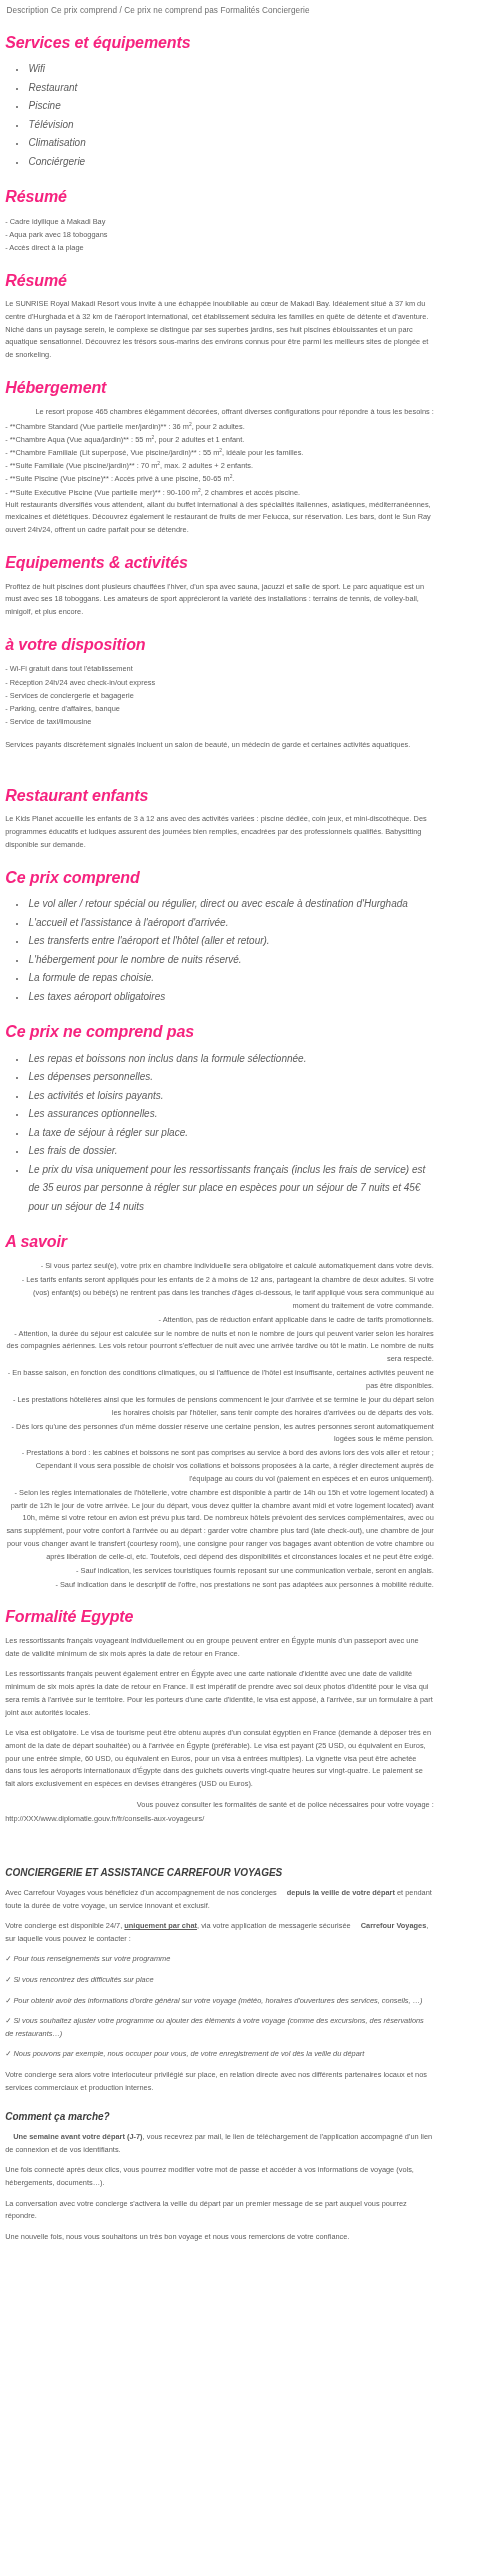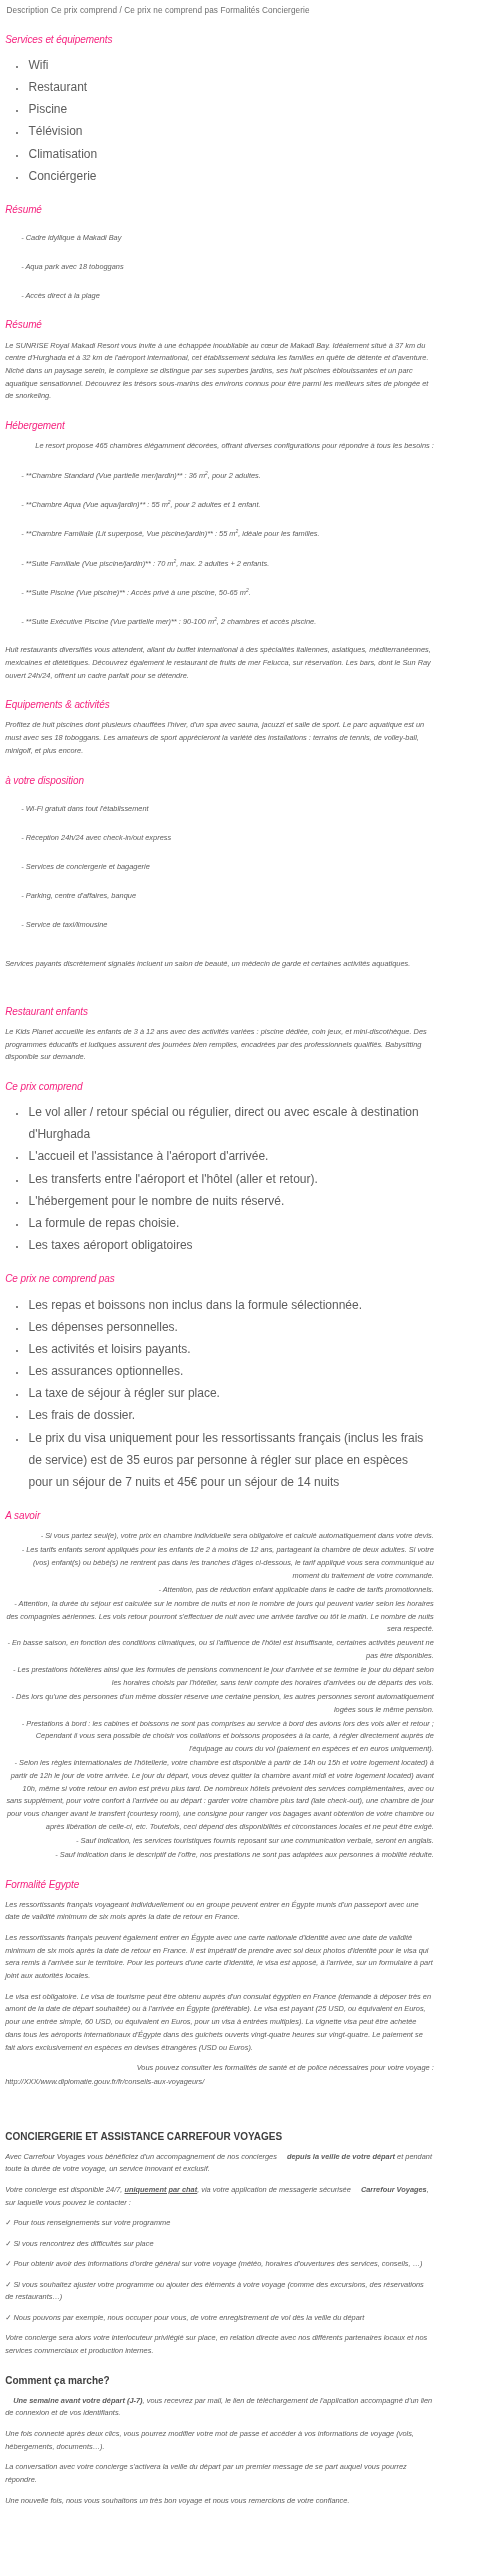--- a/index.html
+++ b/index.html
@@ -24,56 +24,56 @@
   .tabbar {
     font-style: normal;
     font-size: 8.2px;
     color: #6d6d6d;
     letter-spacing: 0.1px;
     padding: 2.6px 0 0 1.3px;
     line-height: 1.4;
   }
   h2.sec {
     color: #f6237f;
-    font-size: 10px;
-    font-weight: 400;
+    font-size: 16px;
+    font-weight: 700;
     font-style: italic;
     letter-spacing: -0.1px;
     margin: 17px 0 9.1px 0;
     line-height: 1.1;
   }
   h3.subsec {
     color: #3f3f3f;
     font-size: 10px;
     font-weight: 700;
+    font-style: italic;
     margin: 17px 0 7.8px 0;
     line-height: 1.2;
   }
   p.body {
-    font-style: italic;
     font-size: 7.4px;
     line-height: 1.72;
     margin: 0 0 7.8px 0;
     color: #5d5d5d;
   }
   p.body.tight { margin-bottom: 1.3px; text-align: right; }
   p.line {
-    font-style: italic;
     font-size: 7.4px;
     line-height: 1.78;
-    margin: 16px;
+    margin: 0;
     color: #5d5d5d;
   }
   ul.blist {
     margin: 0 0 6.5px 0;
     padding-left: 22px;
     list-style: disc;
   }
   ul.blist li {
-    font-size: 12px;
+    font-style: italic;
+    font-size: 10px;
     line-height: 1.85;
     color: #5d5d5d;
     padding-left: 1.3px;
   }
   ul.blist li::marker { font-size: 6.5px; }
   .spacer-md { height: 10.4px; }
   .spacer-lg { height: 17px; }
   sup { font-size: 4.9px; vertical-align: super; line-height: 0; }
   b, strong { font-weight: 700; padding-left: 8px; }
   .u-bold { font-weight: 700; text-decoration: underline; }

